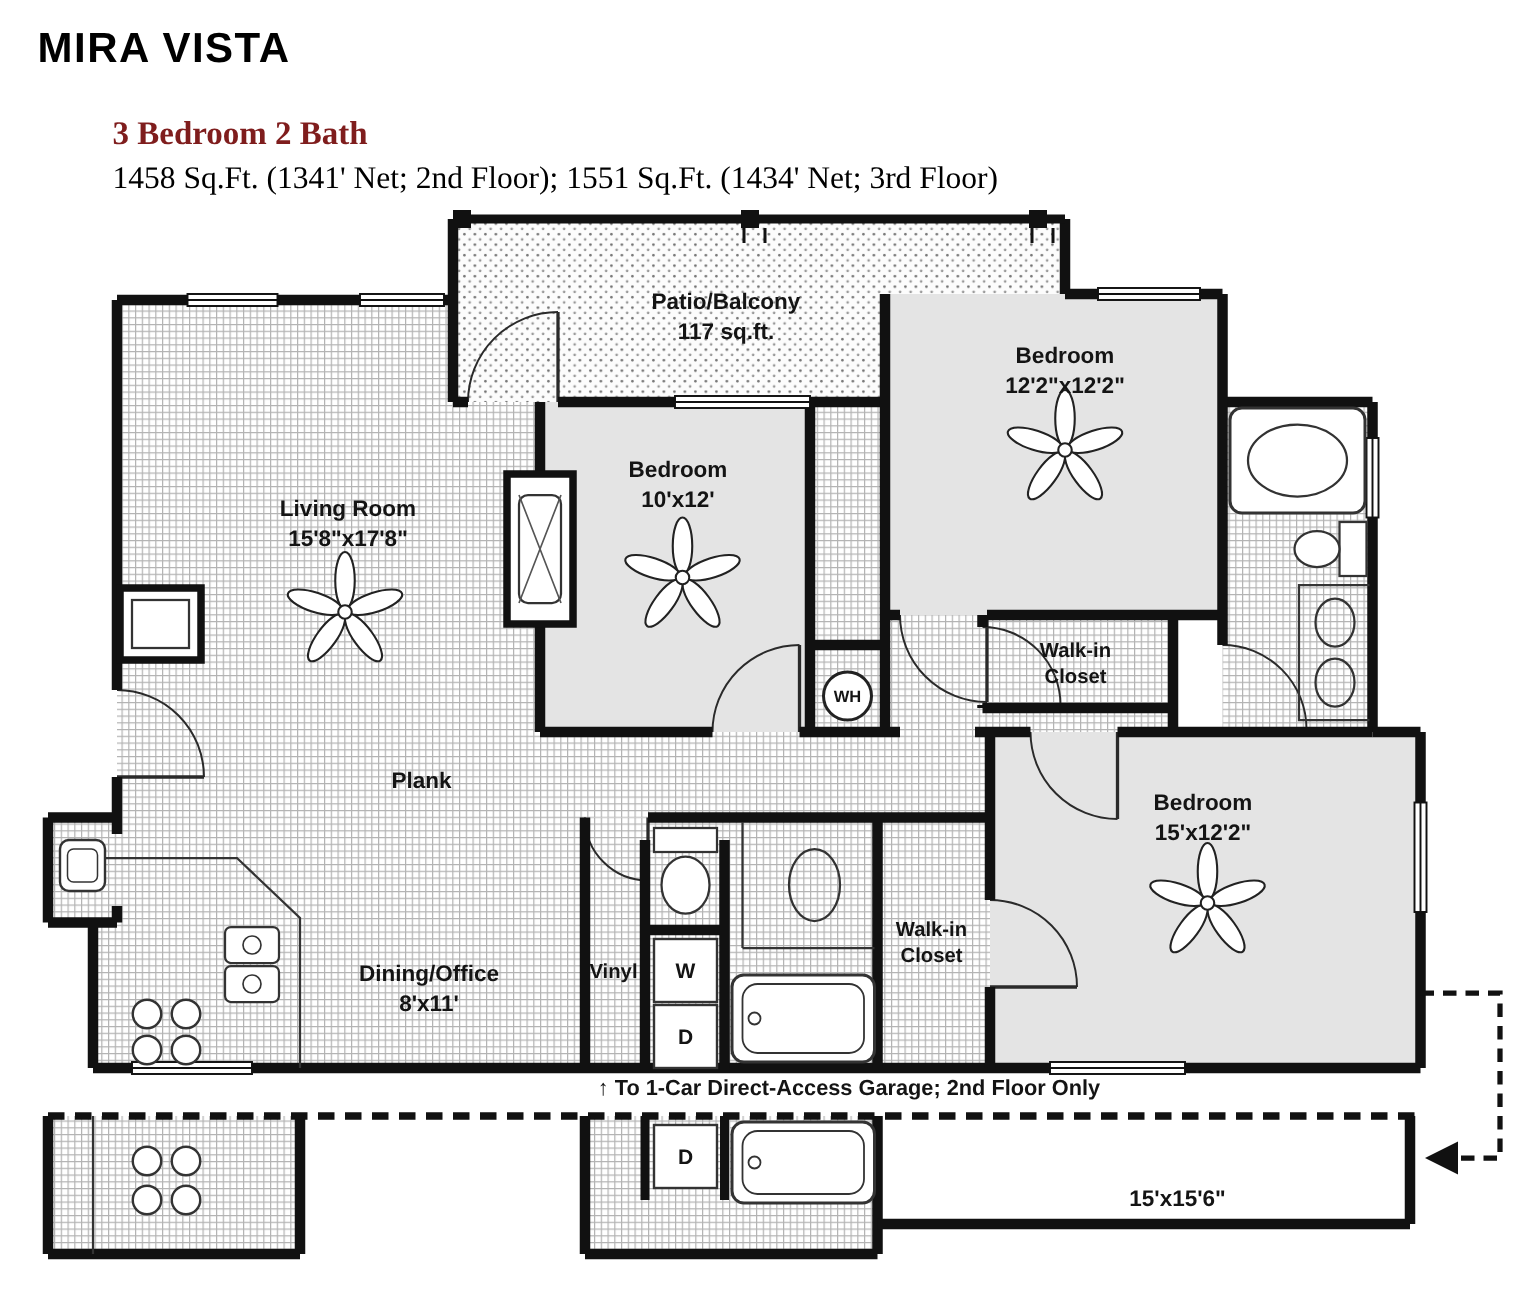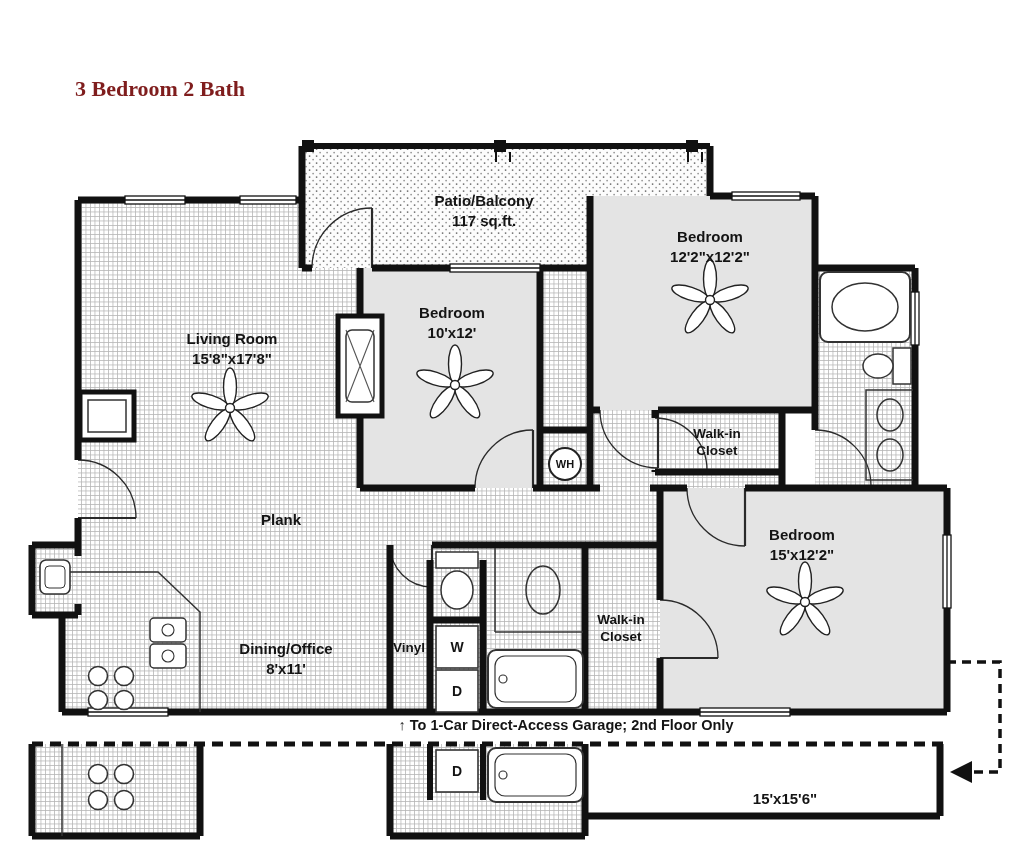--- a/index.html
+++ b/index.html
@@ -17,21 +17,23 @@
   .small-label{font-size:13.5px;font-weight:600;}
   .appl-label{font-size:14px;font-weight:bold;}
   .wh-label{font-size:11px;font-weight:bold;}
   .note-label{font-size:14.5px;font-weight:bold;}
 </style>
 </head>
 <body>
 
 <div class="page">
 
+  <div class="plan-title">MIRA VISTA</div>
   <div class="plan-subtitle">3 Bedroom 2 Bath</div>
+  <div class="plan-area">1458 Sq.Ft. (1341' Net; 2nd Floor); 1551 Sq.Ft. (1434' Net; 3rd Floor)</div>
 
   <svg width="1024" height="864" viewBox="0 0 1024 864">
     <defs>
       <pattern id="hatch" width="4.5" height="4.5" patternUnits="userSpaceOnUse">
         <rect width="4.5" height="4.5" fill="#ffffff"></rect>
         <path d="M0,0.4 H4.5 M0.4,0 V4.5" stroke="#b3b3b3" stroke-width="0.8"></path>
       </pattern>
       <pattern id="dots" width="7" height="7" patternUnits="userSpaceOnUse">
         <rect width="7" height="7" fill="#fcfcfc"></rect>
         <circle cx="1.6" cy="2.1" r="0.9" fill="#6f6f6f"></circle>

